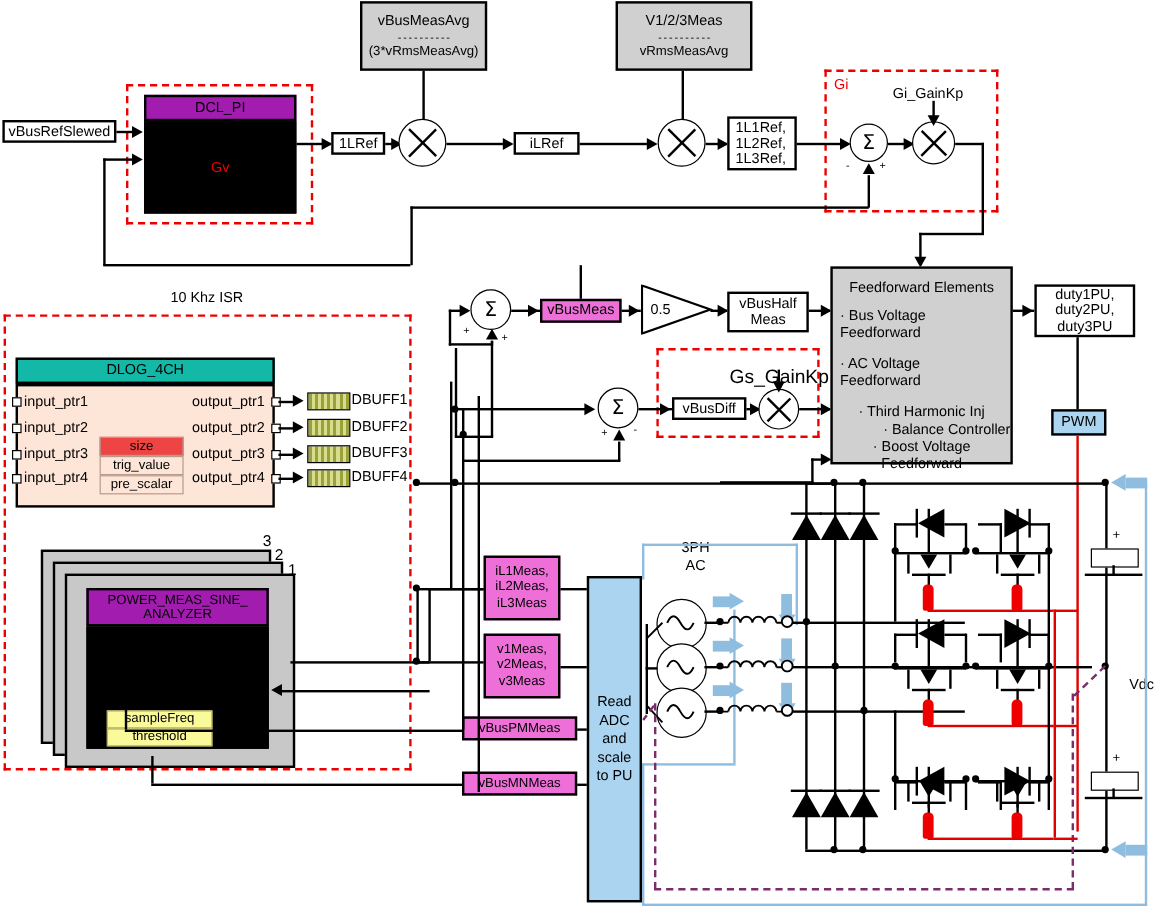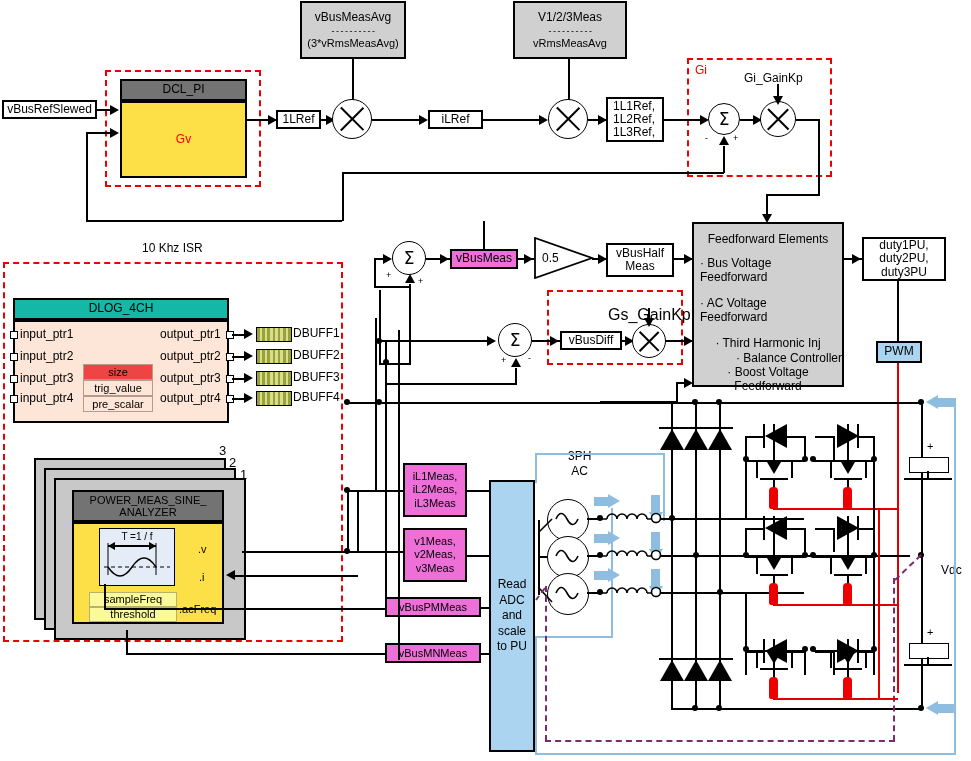--- a/index.html
+++ b/index.html
@@ -7,22 +7,22 @@
        font-family:"Liberation Sans", sans-serif;}
   #stage{position:absolute;left:0;top:0;width:971px;height:761px;}
 
   
   .box{position:absolute;box-sizing:border-box;border:2px solid #000;
        background:#fff;display:flex;align-items:center;justify-content:center;
        text-align:center;font-size:12px;color:#000;line-height:1.12;}
   .box.gray{background:#d0d0d0;}
   .box.magenta{background:#ee6fd8;}
   .box.blue{background:#aad4f0;}
-  .box.yellowhdr{background:#737373;}
-  .box.yellowbody{background:#fde047;}
+  .box.yellowhdr{background:#a21caf;}
+  .box.yellowbody{background:#000000;}
   .box.pinkhdr{background:#14b8a6;}
   .box.pinkbody{background:#fde6d8;}
   .box.thin{border:1px solid #000;}
 
   
   .dashed{position:absolute;box-sizing:border-box;
           border:2px dashed #ee0000;background:transparent;}
 
   
   .lbl{position:absolute;font-size:12px;color:#000;white-space:pre;
@@ -400,32 +400,20 @@
   <div class="lbl" style="left:219px;top:444px;font-size:13px;">3</div>
   <div class="lbl" style="left:229px;top:456px;font-size:13px;">2</div>
   <div class="lbl" style="left:240px;top:468px;font-size:13px;">1</div>
 
   <div class="box yellowhdr" style="left:72px;top:490px;width:152px;height:32px;">
     <span style="white-space:pre;font-size:11px;line-height:1.1;">POWER_MEAS_SINE_
 ANALYZER</span>
   </div>
   <div class="box yellowbody" style="left:72px;top:522px;width:152px;height:102px;"></div>
 
-  <div class="sinebox" style="left:99px;top:528px;width:74px;height:56px;">
-    <div style="position:absolute;left:0;top:2px;width:100%;text-align:center;font-size:10px;">T =1 / f</div>
-    <svg width="74" height="56" viewBox="0 0 74 56" style="position:absolute;left:0;top:0;">
-      <line x1="8" y1="17" x2="56" y2="17" stroke="#000" stroke-width="2"></line>
-      <polygon points="8,17 15,13 15,21" fill="#000"></polygon>
-      <polygon points="56,17 49,13 49,21" fill="#000"></polygon>
-      <line x1="8" y1="14" x2="8" y2="46" stroke="#000" stroke-width="1"></line>
-      <line x1="56" y1="14" x2="56" y2="46" stroke="#000" stroke-width="1"></line>
-      <line x1="4" y1="38" x2="70" y2="38" stroke="#000" stroke-width="1" stroke-dasharray="4,3"></line>
-      <path d="M8 38 Q20 56 32 38 Q44 20 56 38" fill="none" stroke="#000" stroke-width="1.4"></path>
-    </svg>
-  </div>
 
   <div class="box thin" style="left:89px;top:592px;width:88px;height:15px;background:#fbfa9a;border-color:#b8b36a;font-size:11px;">
     <span>sampleFreq</span>
   </div>
   <div class="box thin" style="left:89px;top:607px;width:88px;height:15px;background:#fbfa9a;border-color:#b8b36a;font-size:11px;">
     <span>threshold</span>
   </div>
   <div class="lbl sm" style="left:198px;top:543px;">.v</div>
   <div class="lbl sm" style="left:199px;top:571px;">.i</div>
   <div class="lbl sm" style="left:179px;top:603px;">.acFreq</div>

